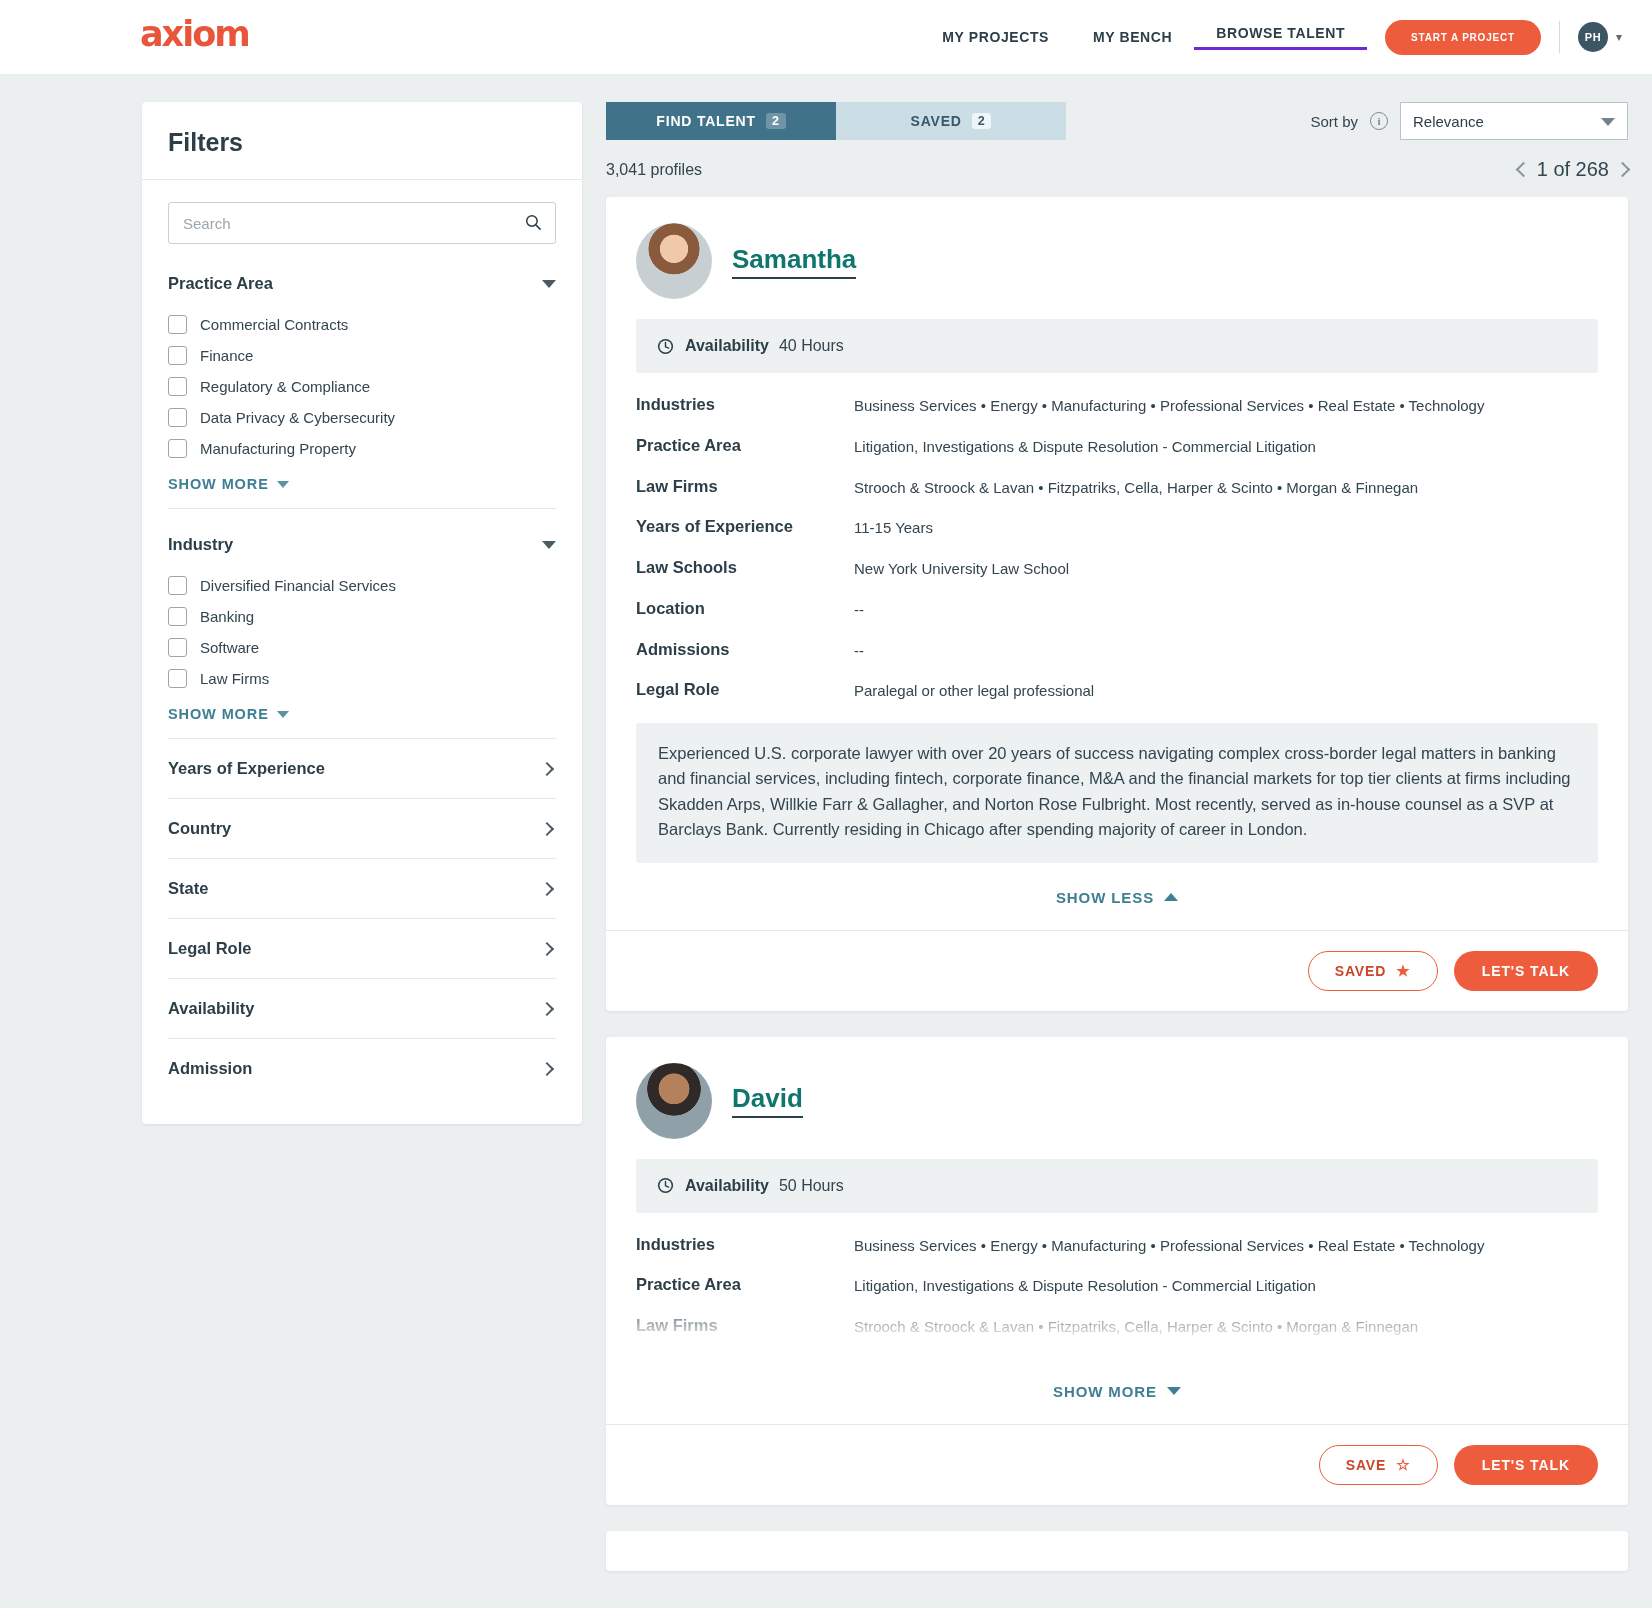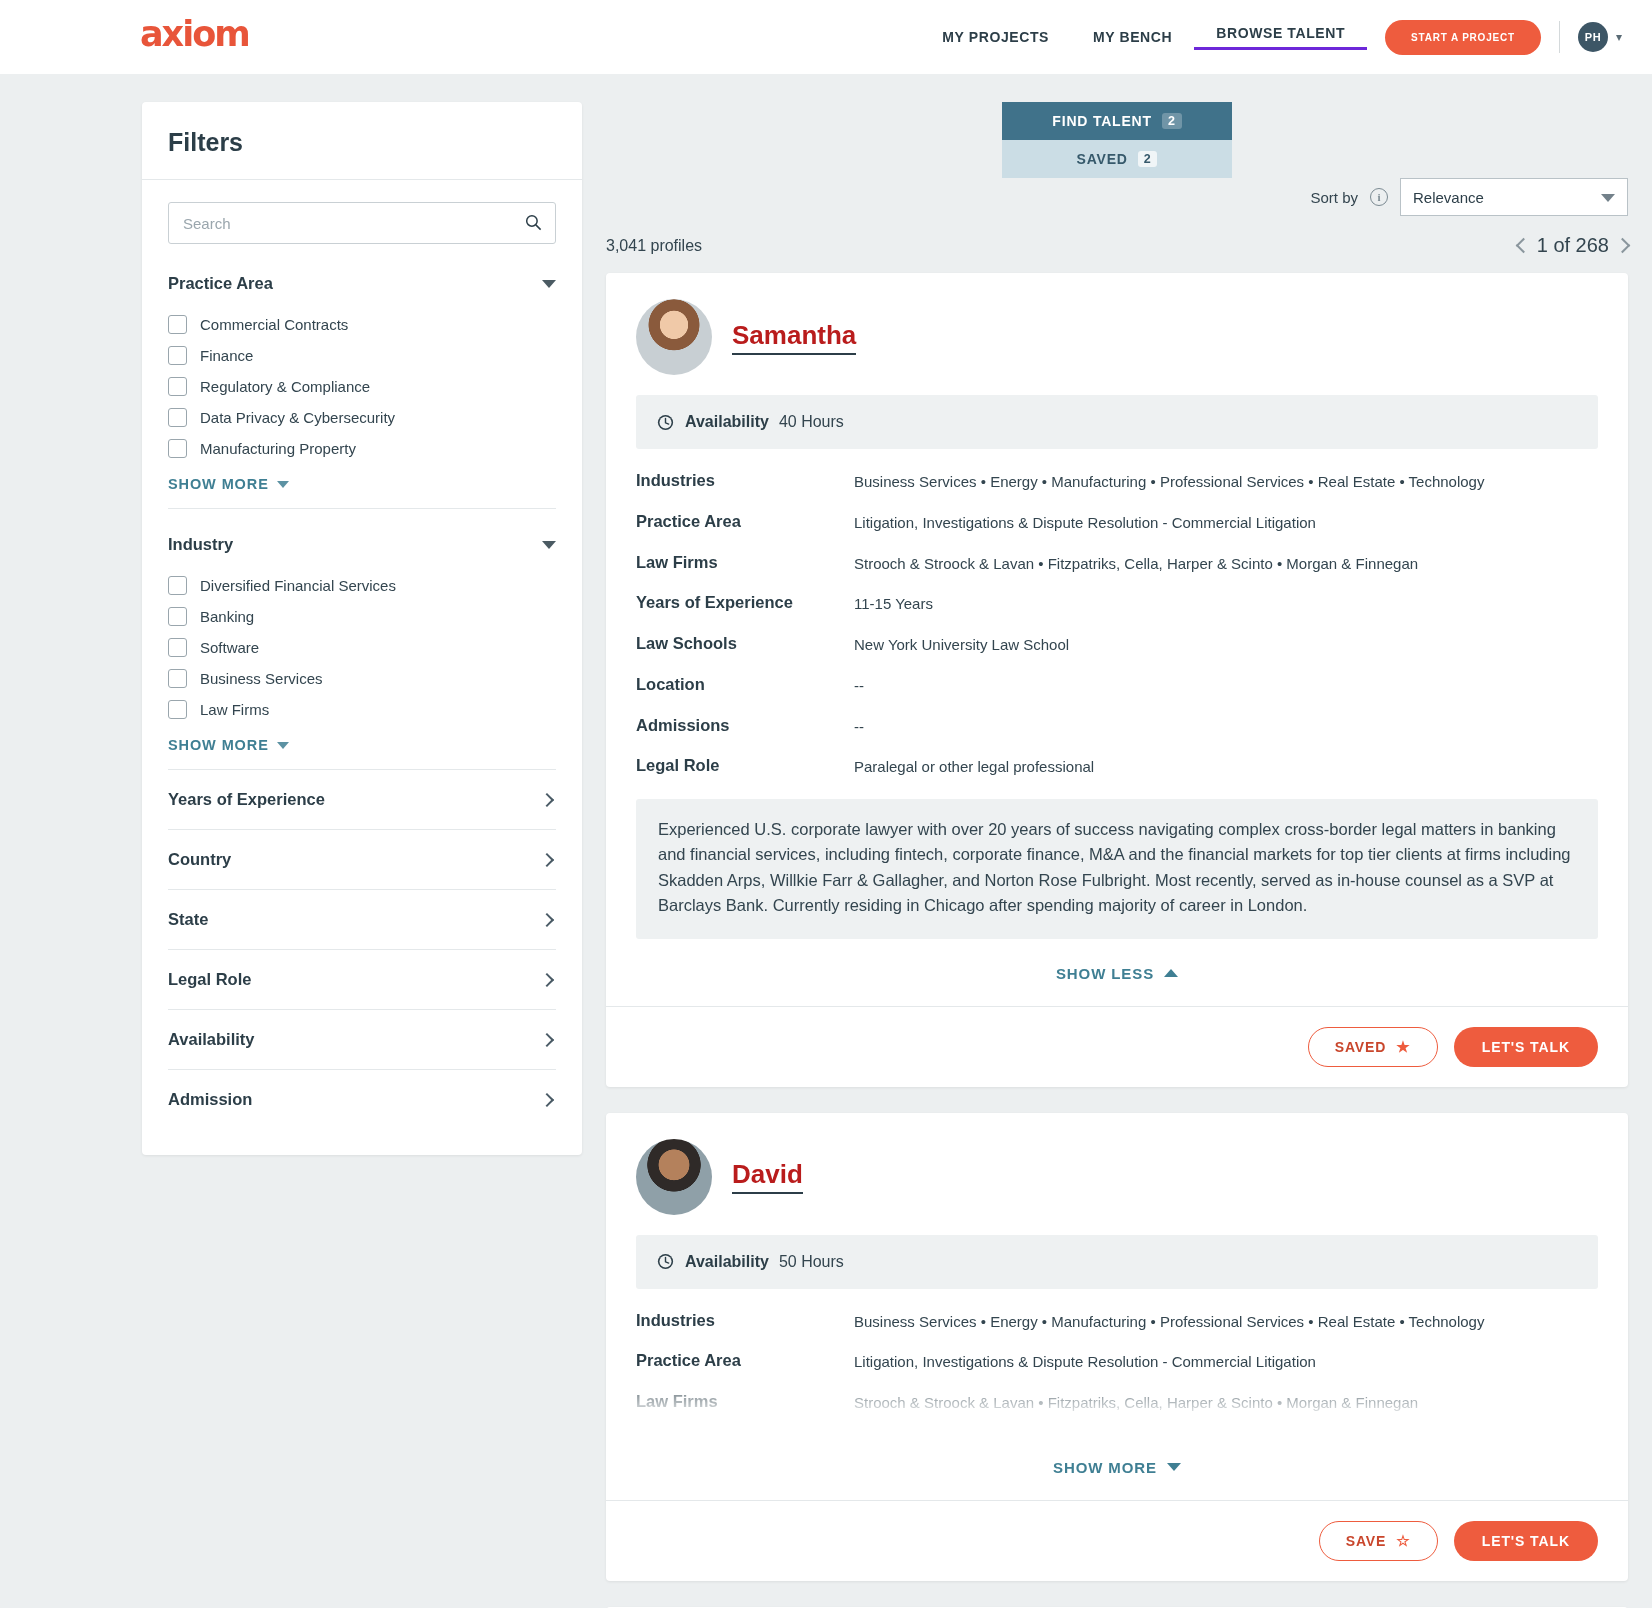--- a/index.html
+++ b/index.html
@@ -199,21 +199,20 @@
   }
   .collapsed-row:last-child { border-bottom: none; }
   .collapsed-title { font-size: 16.5px; font-weight: bold; }
 
   
   .results { flex: 1 1 auto; min-width: 0; }
   .tabs-row {
     display: flex;
     align-items: center;
     gap: 0;
-    flex-direction: column;
   }
   .tab {
     width: 230px;
     height: 38px;
     display: flex;
     align-items: center;
     justify-content: center;
     gap: 10px;
     font-size: 14px;
     font-weight: bold;
@@ -310,21 +309,21 @@
   }
   .photo-a { background: radial-gradient(circle at 50% 34%, #f0c9a8 0 22%, #8a5a3c 23% 40%, #c8cfd3 41% 100%); }
   .photo-b { background: radial-gradient(circle at 50% 34%, #b4815c 0 24%, #2f2a28 25% 42%, #8fa0a8 43% 100%); }
   .person-name {
     font-size: 26px;
     font-weight: bold;
     border-bottom: 2px solid #2c3e48;
     padding-bottom: 2px;
     cursor: pointer;
     text-decoration: none;
-    color: #b91c1c;
+    color: #0f766e;
   }
   .avail-bar {
     background: #eef1f2;
     border-radius: 3px;
     height: 54px;
     display: flex;
     align-items: center;
     gap: 10px;
     padding: 0 20px;
     margin-bottom: 22px;
@@ -506,24 +505,20 @@
         <label class="opt">
           <span class="cbox"></span>
           <span class="opt-label">Banking</span>
         </label>
         <label class="opt">
           <span class="cbox"></span>
           <span class="opt-label">Software</span>
         </label>
         <label class="opt">
           <span class="cbox"></span>
-          <span class="opt-label">Business Services</span>
-        </label>
-        <label class="opt">
-          <span class="cbox"></span>
           <span class="opt-label">Law Firms</span>
         </label>
       </div>
       <div class="show-more">
         <span>SHOW MORE</span>
         <span class="caret-down"></span>
       </div>
       <div class="hr"></div>
 
       <div class="collapsed-row">

